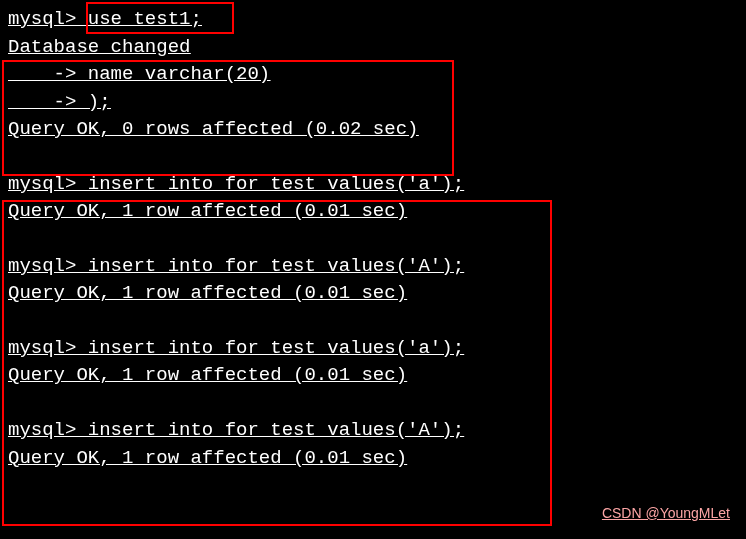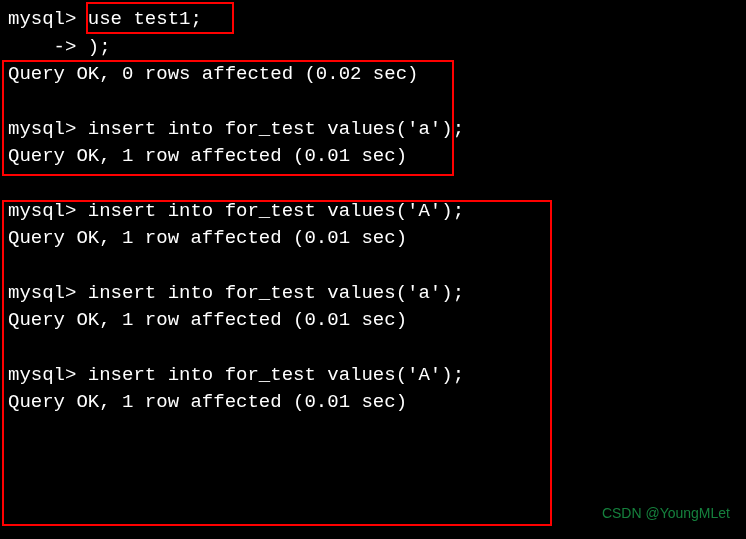--- a/index.html
+++ b/index.html
@@ -1,18 +1,19 @@
 <!DOCTYPE html>
 <html><head>
   <meta charset="utf-8">
   <style>
     * {
       margin: 0;
       padding: 0;
       box-sizing: border-box;
+      text-decoration: underline;
     }
     body {
       background: #000;
       font-family: 'Courier New', Consolas, monospace;
       font-size: 19px;
       color: #fff;
       width: 746px;
       height: 539px;
       padding: 6px 8px;
       position: relative;
@@ -41,33 +42,35 @@
     .box3 {
       top: 200px;
       left: 2px;
       width: 550px;
       height: 326px;
     }
     .watermark {
       position: absolute;
       bottom: 16px;
       right: 16px;
-      color: #15803d;
+      color: #fca5a5;
       font-size: 14px;
       font-family: Arial, sans-serif;
     }
     .spacer {
       height: 27px;
     }
   </style>
 </head>
 <body>
 
 <div>
   <div class="line">mysql&gt; use test1;</div>
+  <div class="line">Database changed</div>
+  <div class="line">    -&gt; name varchar(20)</div>
   <div class="line">    -&gt; );</div>
   <div class="line">Query OK, 0 rows affected (0.02 sec)</div>
   <div class="spacer"></div>
   <div class="line">mysql&gt; insert into for_test values('a');</div>
   <div class="line">Query OK, 1 row affected (0.01 sec)</div>
   <div class="spacer"></div>
   <div class="line">mysql&gt; insert into for_test values('A');</div>
   <div class="line">Query OK, 1 row affected (0.01 sec)</div>
   <div class="spacer"></div>
   <div class="line">mysql&gt; insert into for_test values('a');</div>

